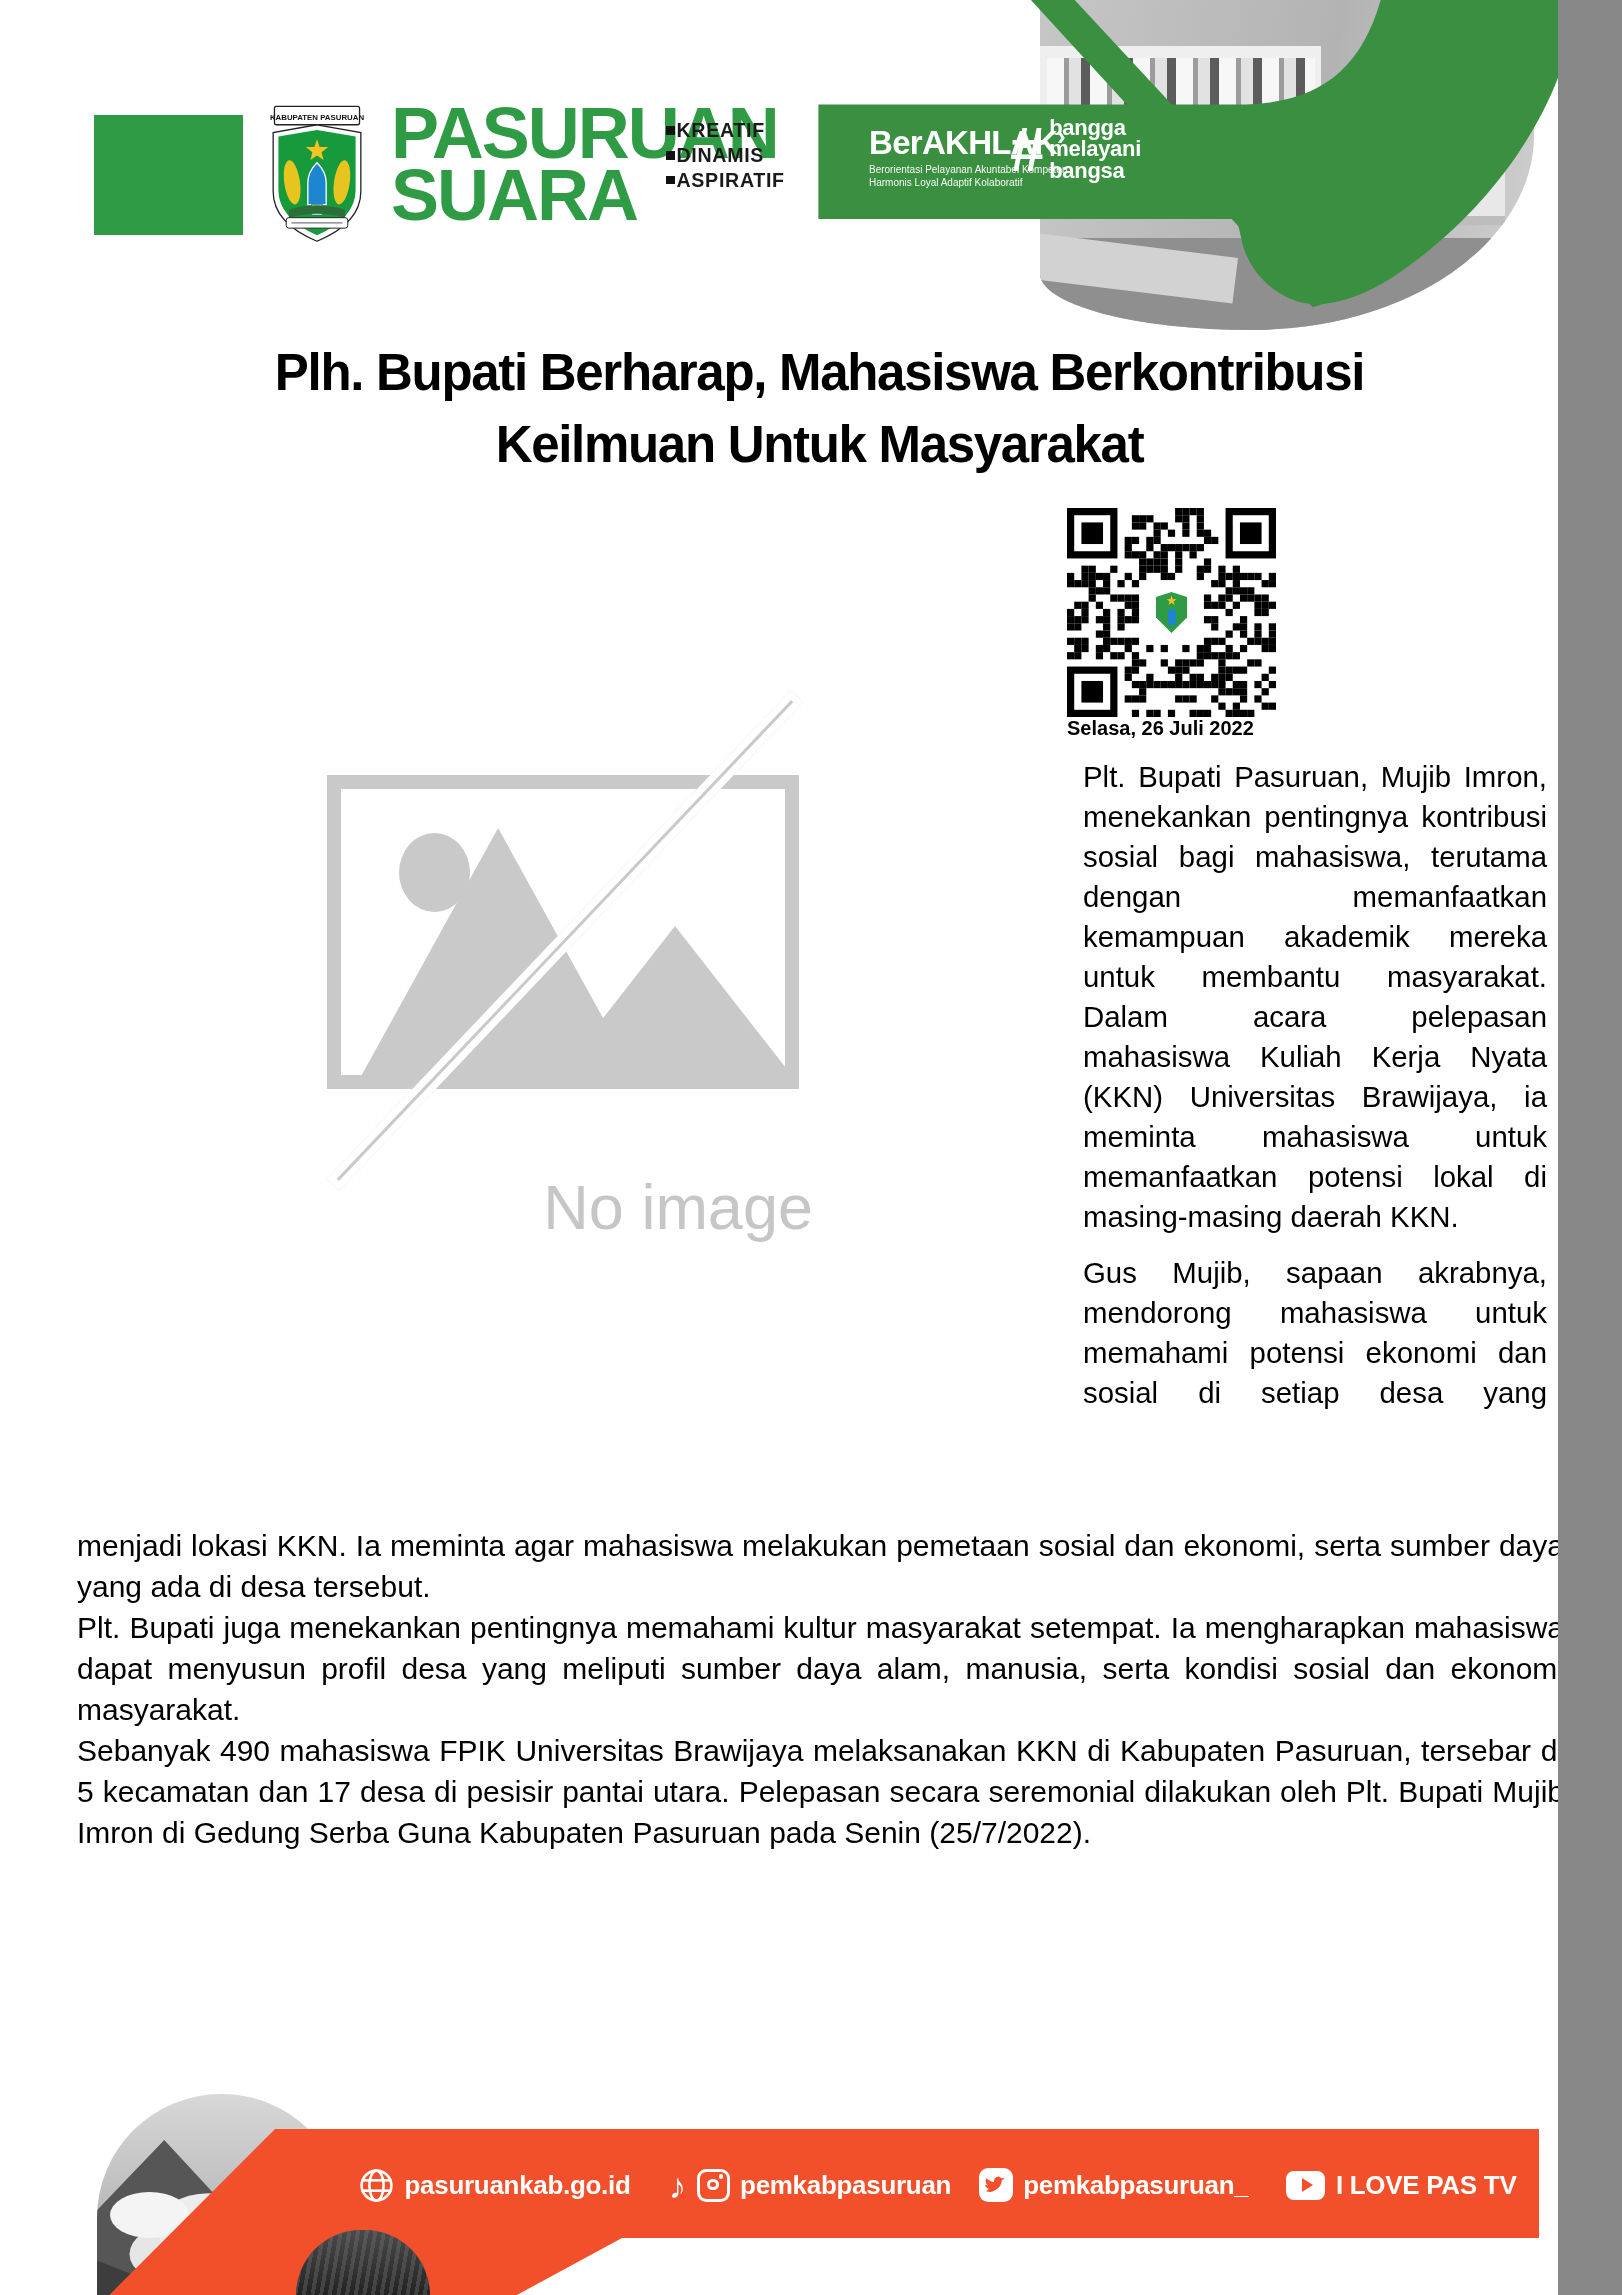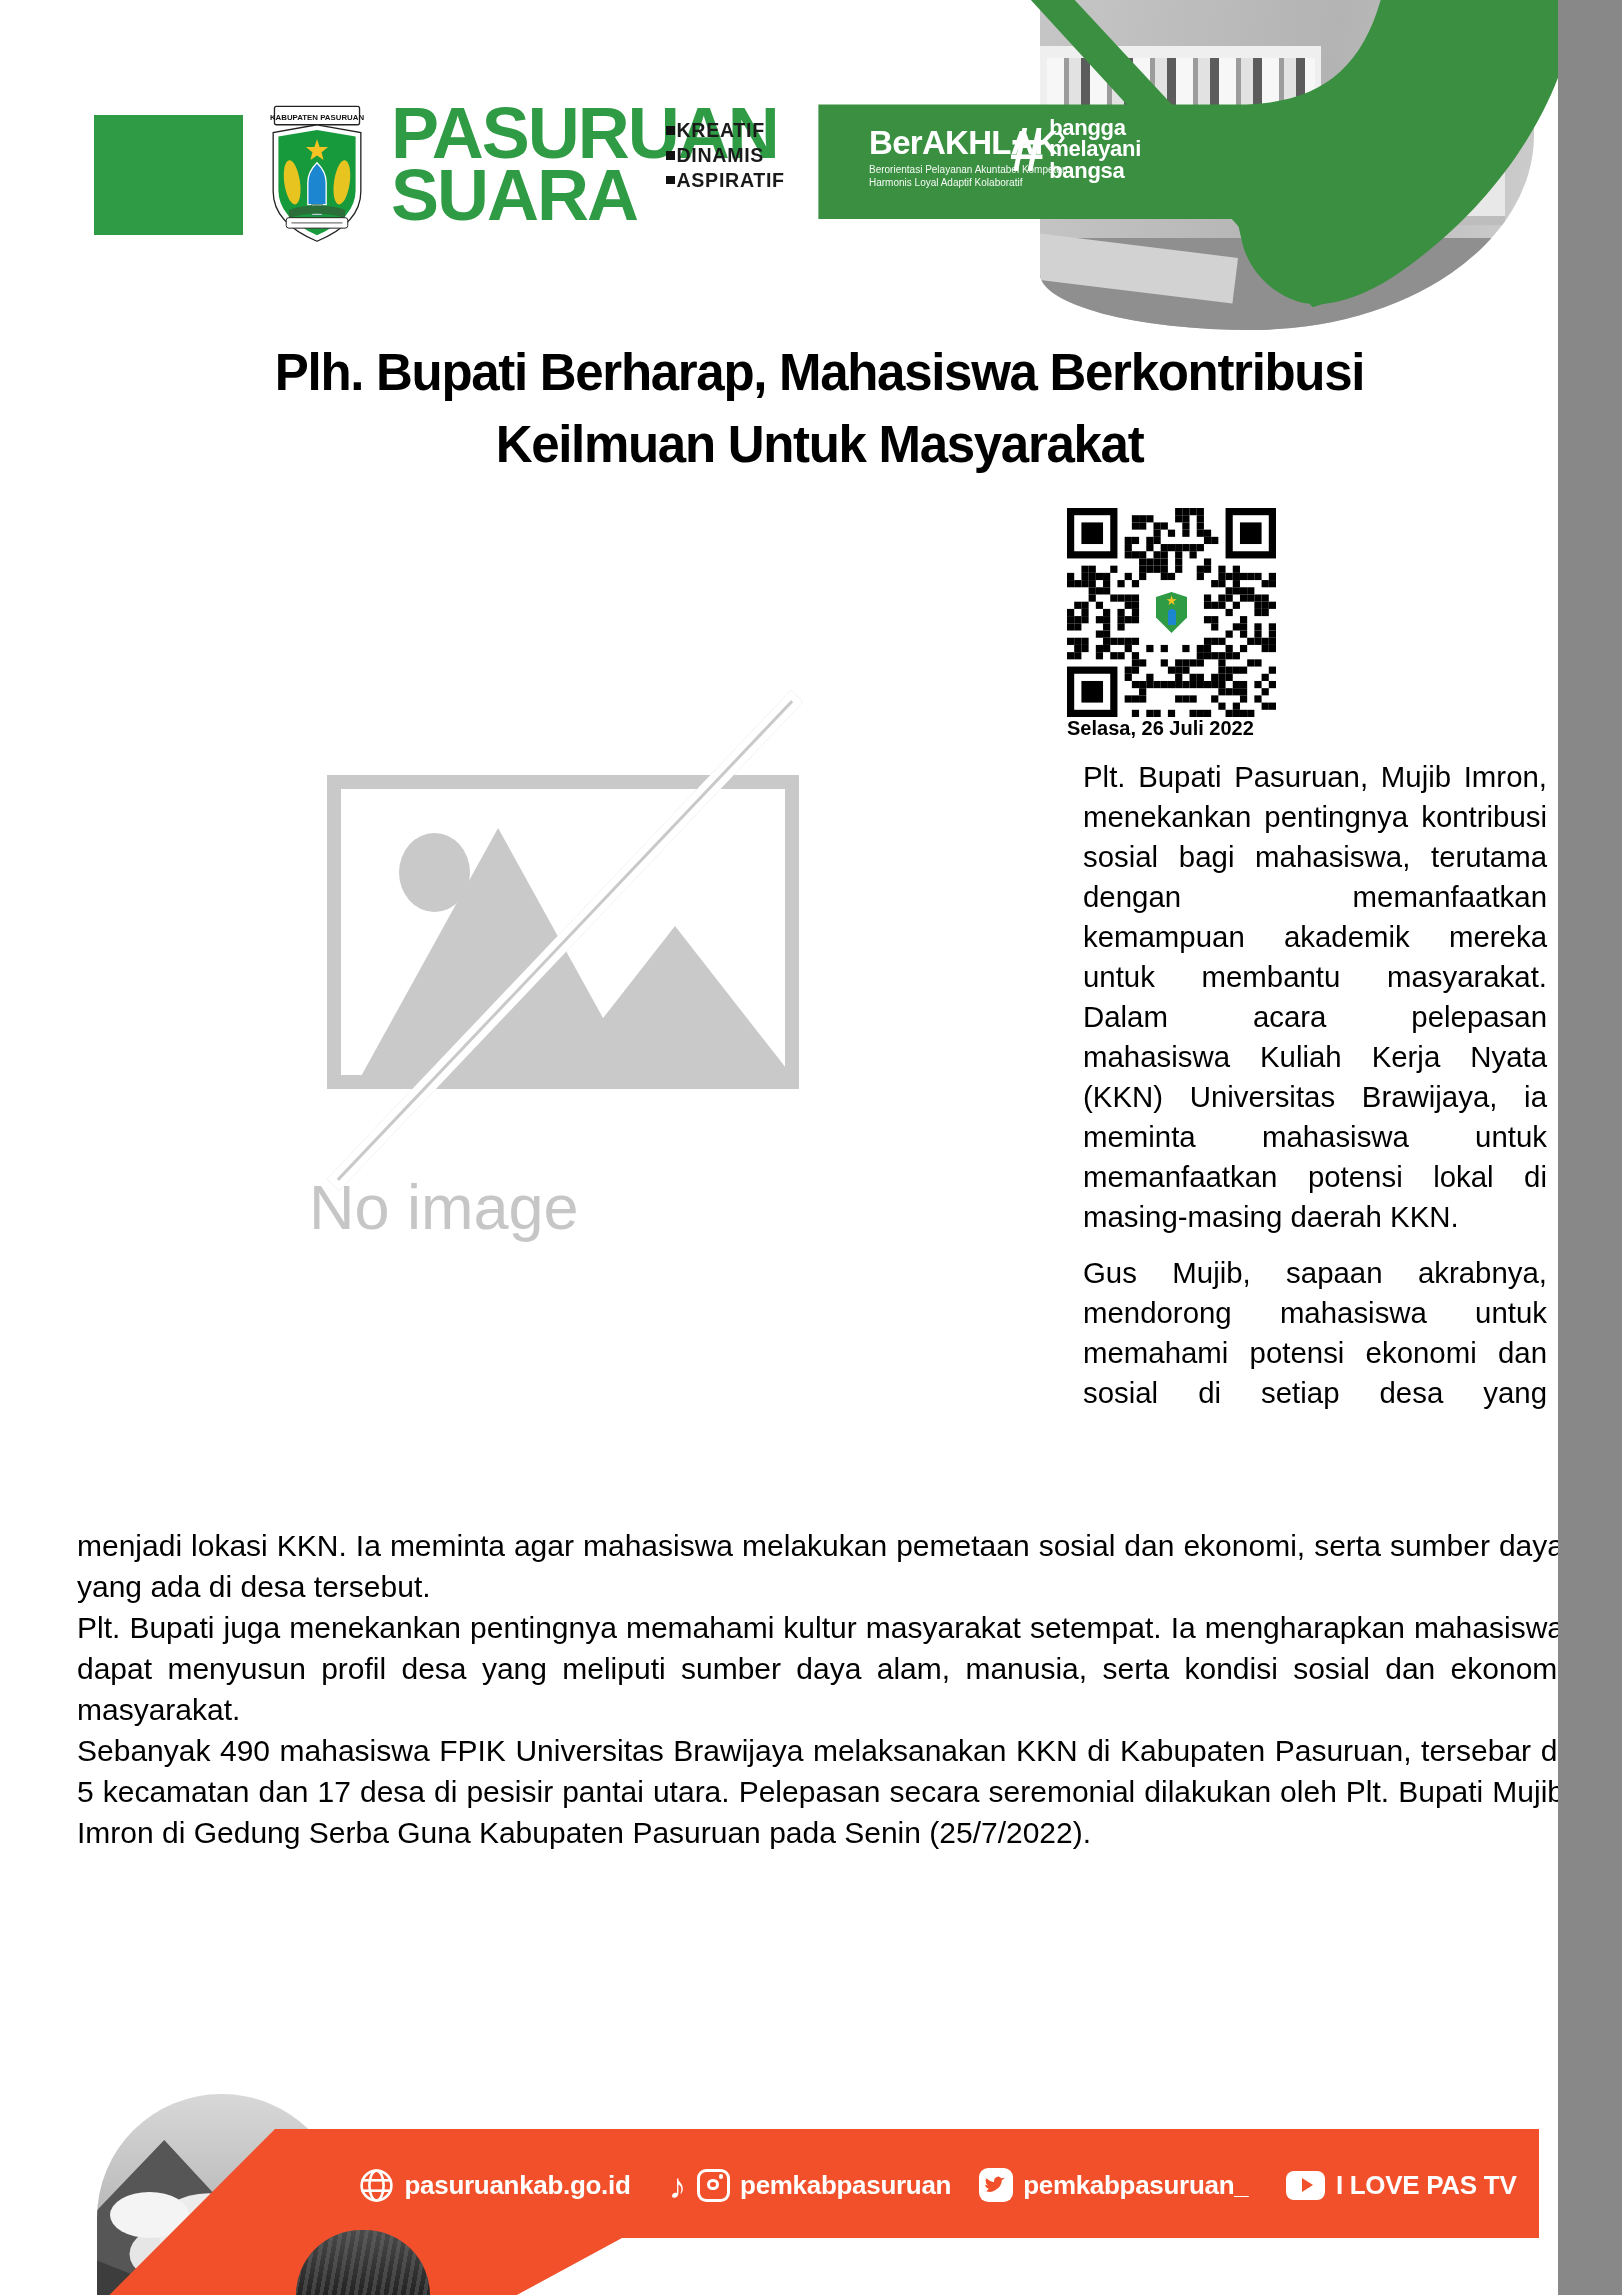--- a/index.html
+++ b/index.html
@@ -46,21 +46,21 @@
          font-size:51px;font-weight:700;letter-spacing:-1.3px;line-height:1.42;}
   .no-image-wrap{position:absolute;left:327px;top:775px;width:472px;height:314px;
       border:14.4px solid #c9c9c9;overflow:hidden;background:#fff;}
   .ni-circle{position:absolute;left:58px;top:44px;width:71px;height:79px;border-radius:50%;background:#c9c9c9;}
   .ni-mt1{position:absolute;left:19.6px;top:39px;width:275px;height:249px;background:#c9c9c9;
       clip-path:polygon(50% 0,100% 100%,0 100%);}
   .ni-mt2{position:absolute;left:216px;top:137px;width:236px;height:151px;background:#c9c9c9;
       clip-path:polygon(50% 0,100% 100%,0 100%);}
   .ni-slash{position:absolute;left:228px;top:932px;width:674px;height:17px;background:#c9c9c9;
       border:7.9px solid #fff;transform:rotate(-46.5deg);}
-  .no-image-label{position:absolute;left:309px;top:1171px;width:472px;text-align:left;
+  .no-image-label{position:absolute;left:341px;top:1171px;width:472px;text-align:right;
       color:#c6c6c6;font-size:63px;font-weight:400;}
 
   .right-col{position:absolute;left:1067px;top:508px;width:496px;}
   .qr{position:relative;width:209px;height:209px;}
   .qr svg{display:block;}
   .qr-logo{position:absolute;left:77px;top:77px;width:55px;height:55px;background:#fff;border-radius:10.5px;
       display:flex;align-items:center;justify-content:center;box-shadow:0 0 0 3.9px #fff;}
   .qr-shield{width:31px;height:41px;background:var(--green);position:relative;
       clip-path:polygon(50% 0,100% 12%,100% 62%,50% 100%,0 62%,0 12%);display:flex;align-items:flex-start;justify-content:center;}
   .qr-star{color:#f5c324;font-size:13px;line-height:1.4;}

